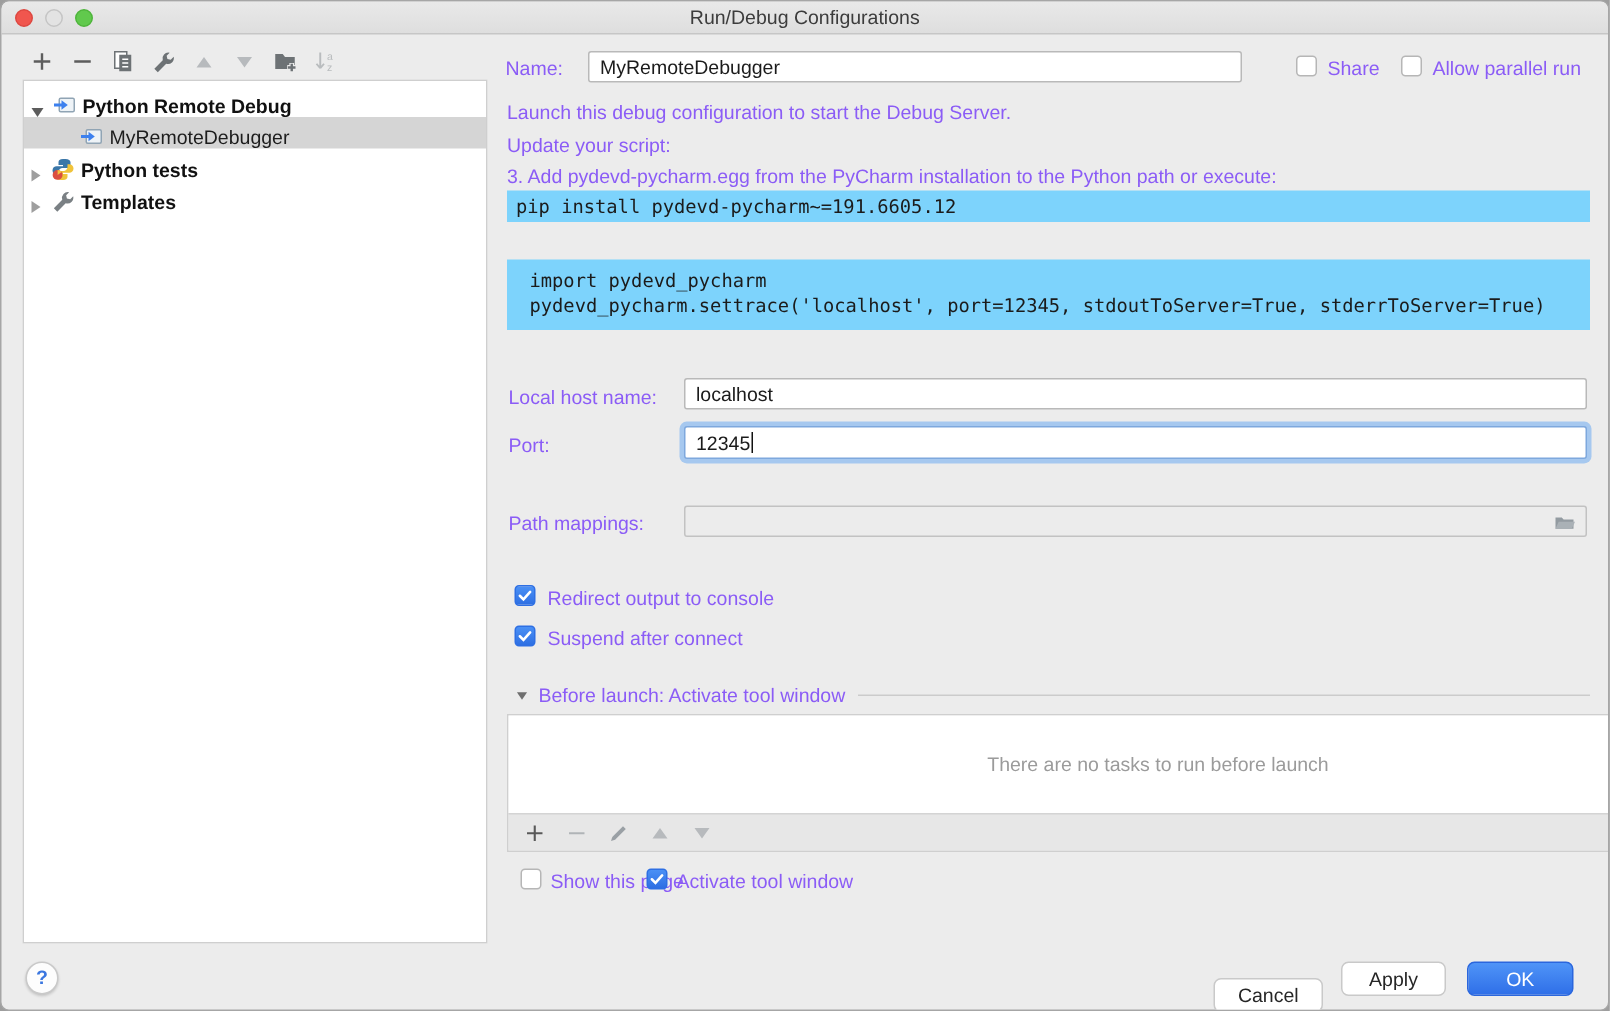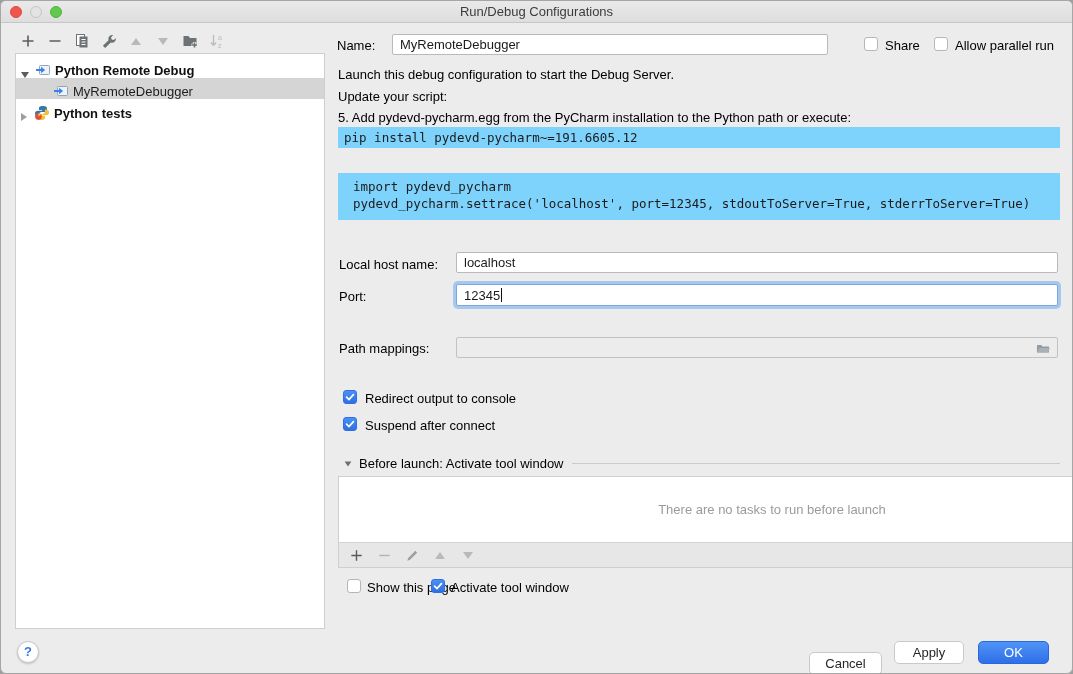--- a/index.html
+++ b/index.html
@@ -29,21 +29,21 @@
   .tree-row .lbl { white-space:nowrap; }
   .tree-row.selected { background:#d5d5d5; }
   .bold { font-weight:bold; color:#111; }
   .tri-down { width:0; height:0; border-left:4.5px solid transparent; border-right:4.5px solid transparent; border-top:6px solid #5c5c5c; }
   .tri-right { width:0; height:0; border-top:4.5px solid transparent; border-bottom:4.5px solid transparent; border-left:6px solid #9e9e9e; }
   .tri-up-big { width:0; height:0; border-left:5.5px solid transparent; border-right:5.5px solid transparent; border-bottom:7px solid #b7babd; }
   .tri-down-big { width:0; height:0; border-left:5.5px solid transparent; border-right:5.5px solid transparent; border-top:7px solid #b7babd; }
   .ticon { display:inline-flex; width:16px; height:16px; margin:0 4px 0 2px; }
 
   
-  label, .txt { font-size:13px; color:#000000; white-space:nowrap; }
+  label, .txt { font-size:13px; color:#8b5cf6; white-space:nowrap; }
   .input { background:#fff; border:1px solid #b9b9b9; border-radius:2px;
     font-size:13px; color:#1b1b1b; padding:0 7px; font-family:"Liberation Sans",sans-serif; }
   .input.focusring { border:1px solid #7ea8dd; box-shadow:0 0 0 3px #a6c8ef; display:flex; align-items:center; }
   .caret-bar { display:inline-block; width:1px; height:14px; background:#111; margin-left:1px; }
   .input.disabled { background:#ececec; border:1px solid #c2c2c2; }
   .codeblock { background:#7dd3fc; font-family:"DejaVu Sans Mono", monospace;
     font-size:12.5px; color:#1b1b1b; padding-left:6px; white-space:nowrap; }
   .cb { width:14px; height:14px; border-radius:3px; display:inline-flex; align-items:center; justify-content:center; }
   .cb.off { background:#ffffff; border:1px solid #b6b6b6; }
   .cb.on  { background:linear-gradient(#4a90f5,#2e6fe3); border:1px solid #2e6fe3; }
@@ -150,32 +150,41 @@
         <svg width="16" height="16" viewBox="0 0 16 16">
           <path d="M8 1C5.8 1 5 2 5 3.2V5h3v.8H3.8C2.2 5.8 1 6.8 1 8.6c0 1.8 1.2 2.9 2.8 2.9H5V9.7C5 8.2 6.2 7 7.7 7H11c1.1 0 2-.9 2-2V3.2C13 2 11.8 1 9.6 1H8z" fill="#3a76a8"></path>
           <path d="M8 15c2.2 0 3-1 3-2.2V11H8v-.8h4.2c1.6 0 2.8-1 2.8-2.8 0-1.8-1.2-2.9-2.8-2.9H11v1.8C11 7.8 9.8 9 8.3 9H5c-1.1 0-2 .9-2 2v1.8C3 14 4.2 15 6.4 15H8z" fill="#f0c33a"></path>
           <circle cx="4.4" cy="11.6" r="3.3" fill="#db4f41"></circle>
           <path d="M4.4 11.6l2.7-1.9a3.3 3.3 0 0 0-2.7-1.4z" fill="#f5c13e"></path>
         </svg>
       </span>
       <span class="lbl bold">Python tests</span>
     </div>
 
+    <div class="tree-row" style="top:67px;">
+      <span style="margin-left:5px;" class="tri-right"></span>
+      <span class="ticon" style="margin-left:7px;">
+        <svg width="16" height="16" viewBox="0 0 16 16">
+          <path d="M14.8 4.9a3.9 3.9 0 0 1-5 4.6l-5.6 5.6-2.3-2.3 5.6-5.6a3.9 3.9 0 0 1 4.6-5l-2 2 .5 2.2 2.2.5z" fill="#7a8084"></path>
+        </svg>
+      </span>
+      <span class="lbl bold">Templates</span>
+    </div>
   </div>
 
   <label class="abs" style="left:336px; top:37px;">Name:</label>
   <input class="abs input" style="left: 391px; top: 33px; width: 436px; height: 21px;" value="MyRemoteDebugger">
   <span class="abs cb off" style="left:863px; top:36px;"></span>
   <label class="abs" style="left:884px; top:37px;">Share</label>
   <span class="abs cb off" style="left:933px; top:36px;"></span>
   <label class="abs" style="left:954px; top:37px;">Allow parallel run</label>
 
   <div class="abs txt" style="left:337px; top:66px;">Launch this debug configuration to start the Debug Server.</div>
   <div class="abs txt" style="left:337px; top:88px;">Update your script:</div>
-  <div class="abs txt" style="left:337px; top:109px;">5. Add pydevd-pycharm.egg from the PyCharm installation to the Python path or execute:</div>
+  <div class="abs txt" style="left:337px; top:109px;">3. Add pydevd-pycharm.egg from the PyCharm installation to the Python path or execute:</div>
 
   <div class="abs codeblock" style="left:337px; top:126px; width:722px; height:21px; line-height:21px;">pip install pydevd-pycharm~=191.6605.12</div>
 
 
   <div class="abs codeblock" style="left:337px; top:172px; width:722px; height:47px; padding-top:5px; line-height:17px;padding-left:15px;">
     <div>import pydevd_pycharm</div>
     <div>pydevd_pycharm.settrace('localhost', port=12345, stdoutToServer=True, stderrToServer=True)</div>
   </div>
 
   <label class="abs" style="left:338px; top:256px;">Local host name:</label>

